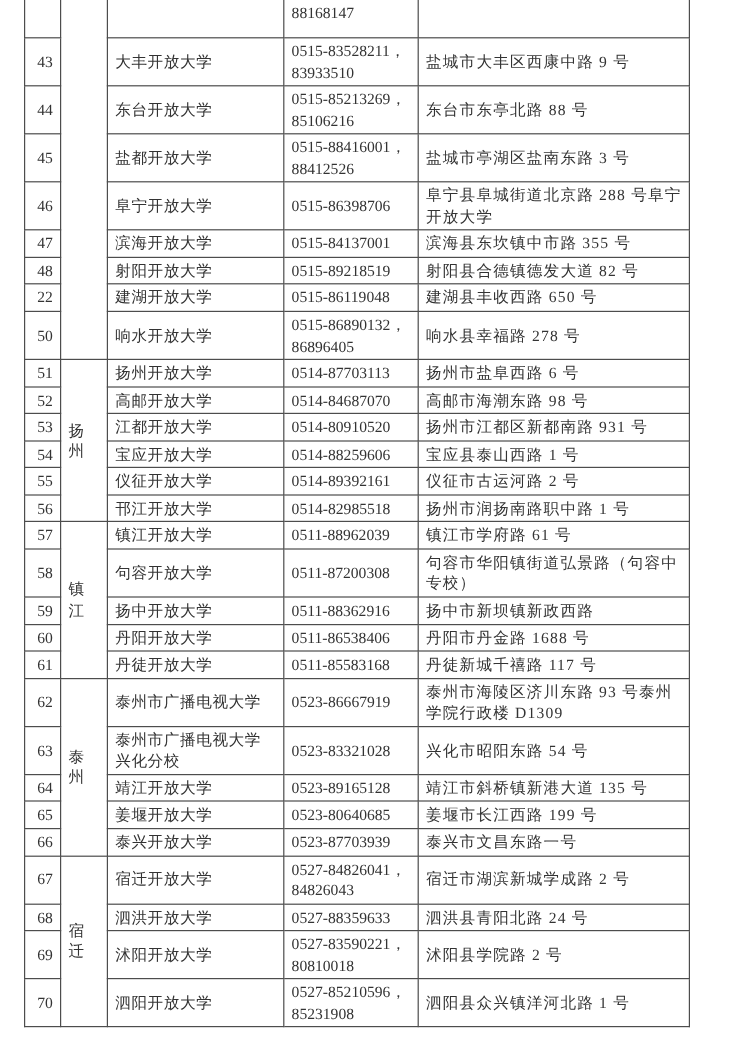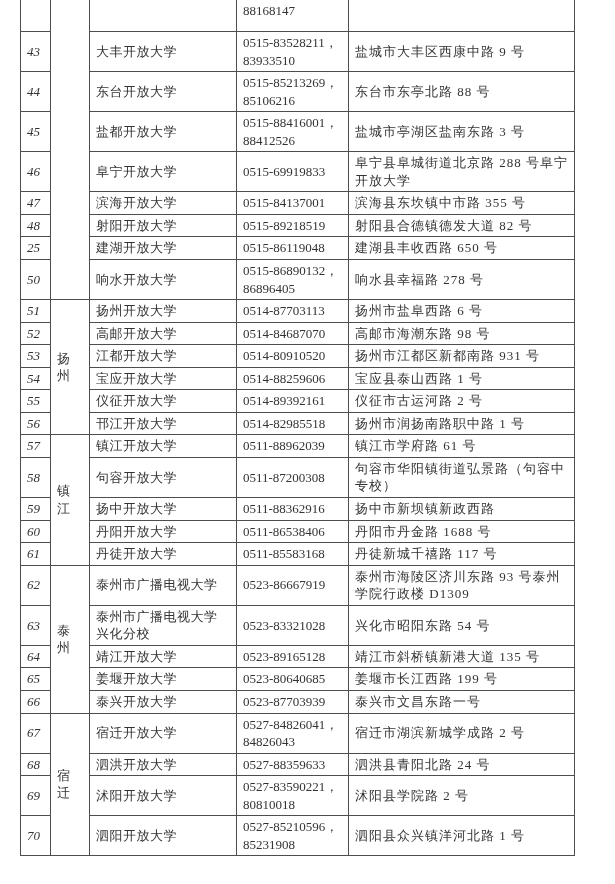--- a/index.html
+++ b/index.html
@@ -24,21 +24,21 @@
     font-size: 13px;
     line-height: 1.35;
     padding: 2px 6px;
     vertical-align: middle;
     overflow: hidden;
     word-break: break-all;
   }
   
   table.univ tr:first-child td { border-top: none; }
   tr.partial-row td { height: 27px; vertical-align: top; }
-  .c-num  { text-align: left; padding: 2px 2px; font-style: italic; }
+  .c-num  { text-align: right; padding: 2px 2px; }
   .c-city { text-align: left; letter-spacing: 1px; padding: 2px 2px; margin-left: 20px; }
   .c-name { letter-spacing: 0.5px; padding: 2px 4px 2px 7px; font-family: Liberation Serif, serif; }
   .c-phone{ white-space: pre-line; padding: 2px 4px 2px 6px; }
   .c-addr { letter-spacing: 1px; padding: 2px 5px 2px 7px; margin-left: 25px; }
 </style>
 </head>
 <body>
 
 <div class="page">
   <table class="univ">
@@ -78,39 +78,39 @@
 
     <td class="c-name">盐都开放大学</td>
     <td class="c-phone">0515-88416001，
 88412526</td>
     <td class="c-addr">盐城市亭湖区盐南东路 3 号</td>
   </tr>
         <tr>
     <td class="c-num">46</td>
 
     <td class="c-name">阜宁开放大学</td>
-    <td class="c-phone">0515-69919833</td>
+    <td class="c-phone">0515-86398706</td>
     <td class="c-addr">阜宁县阜城街道北京路 288 号阜宁开放大学</td>
   </tr>
         <tr>
     <td class="c-num">47</td>
 
     <td class="c-name">滨海开放大学</td>
     <td class="c-phone">0515-84137001</td>
     <td class="c-addr">滨海县东坎镇中市路 355 号</td>
   </tr>
         <tr>
     <td class="c-num">48</td>
 
     <td class="c-name">射阳开放大学</td>
     <td class="c-phone">0515-89218519</td>
     <td class="c-addr">射阳县合德镇德发大道 82 号</td>
   </tr>
         <tr>
-    <td class="c-num">25</td>
+    <td class="c-num">22</td>
 
     <td class="c-name">建湖开放大学</td>
     <td class="c-phone">0515-86119048</td>
     <td class="c-addr">建湖县丰收西路 650 号</td>
   </tr>
         <tr>
     <td class="c-num">50</td>
 
     <td class="c-name">响水开放大学</td>
     <td class="c-phone">0515-86890132，

